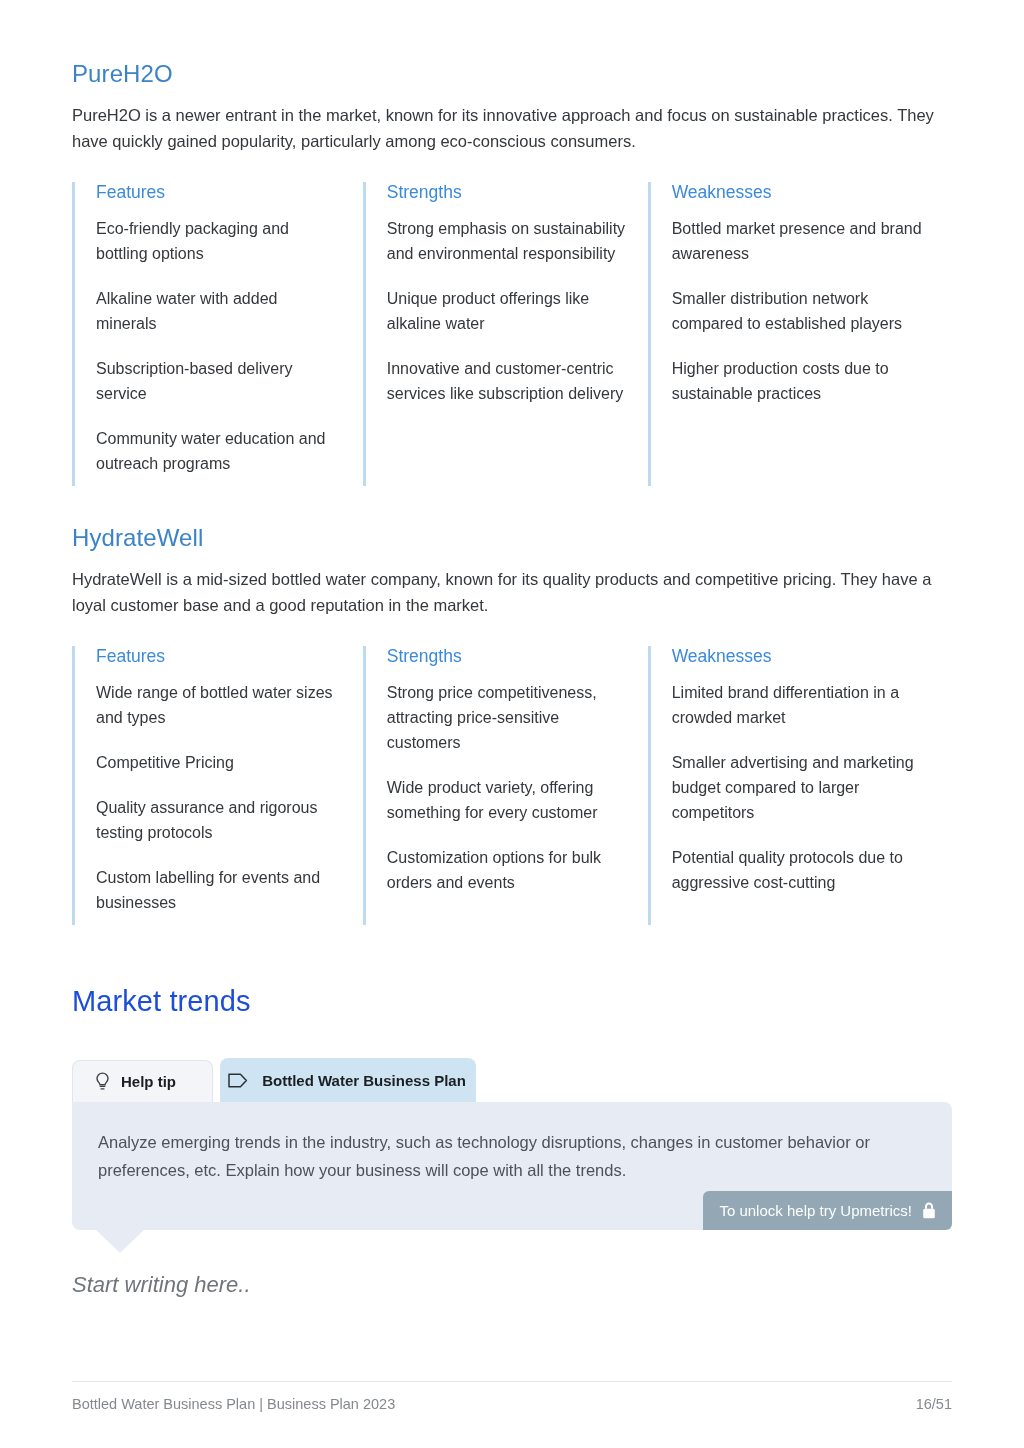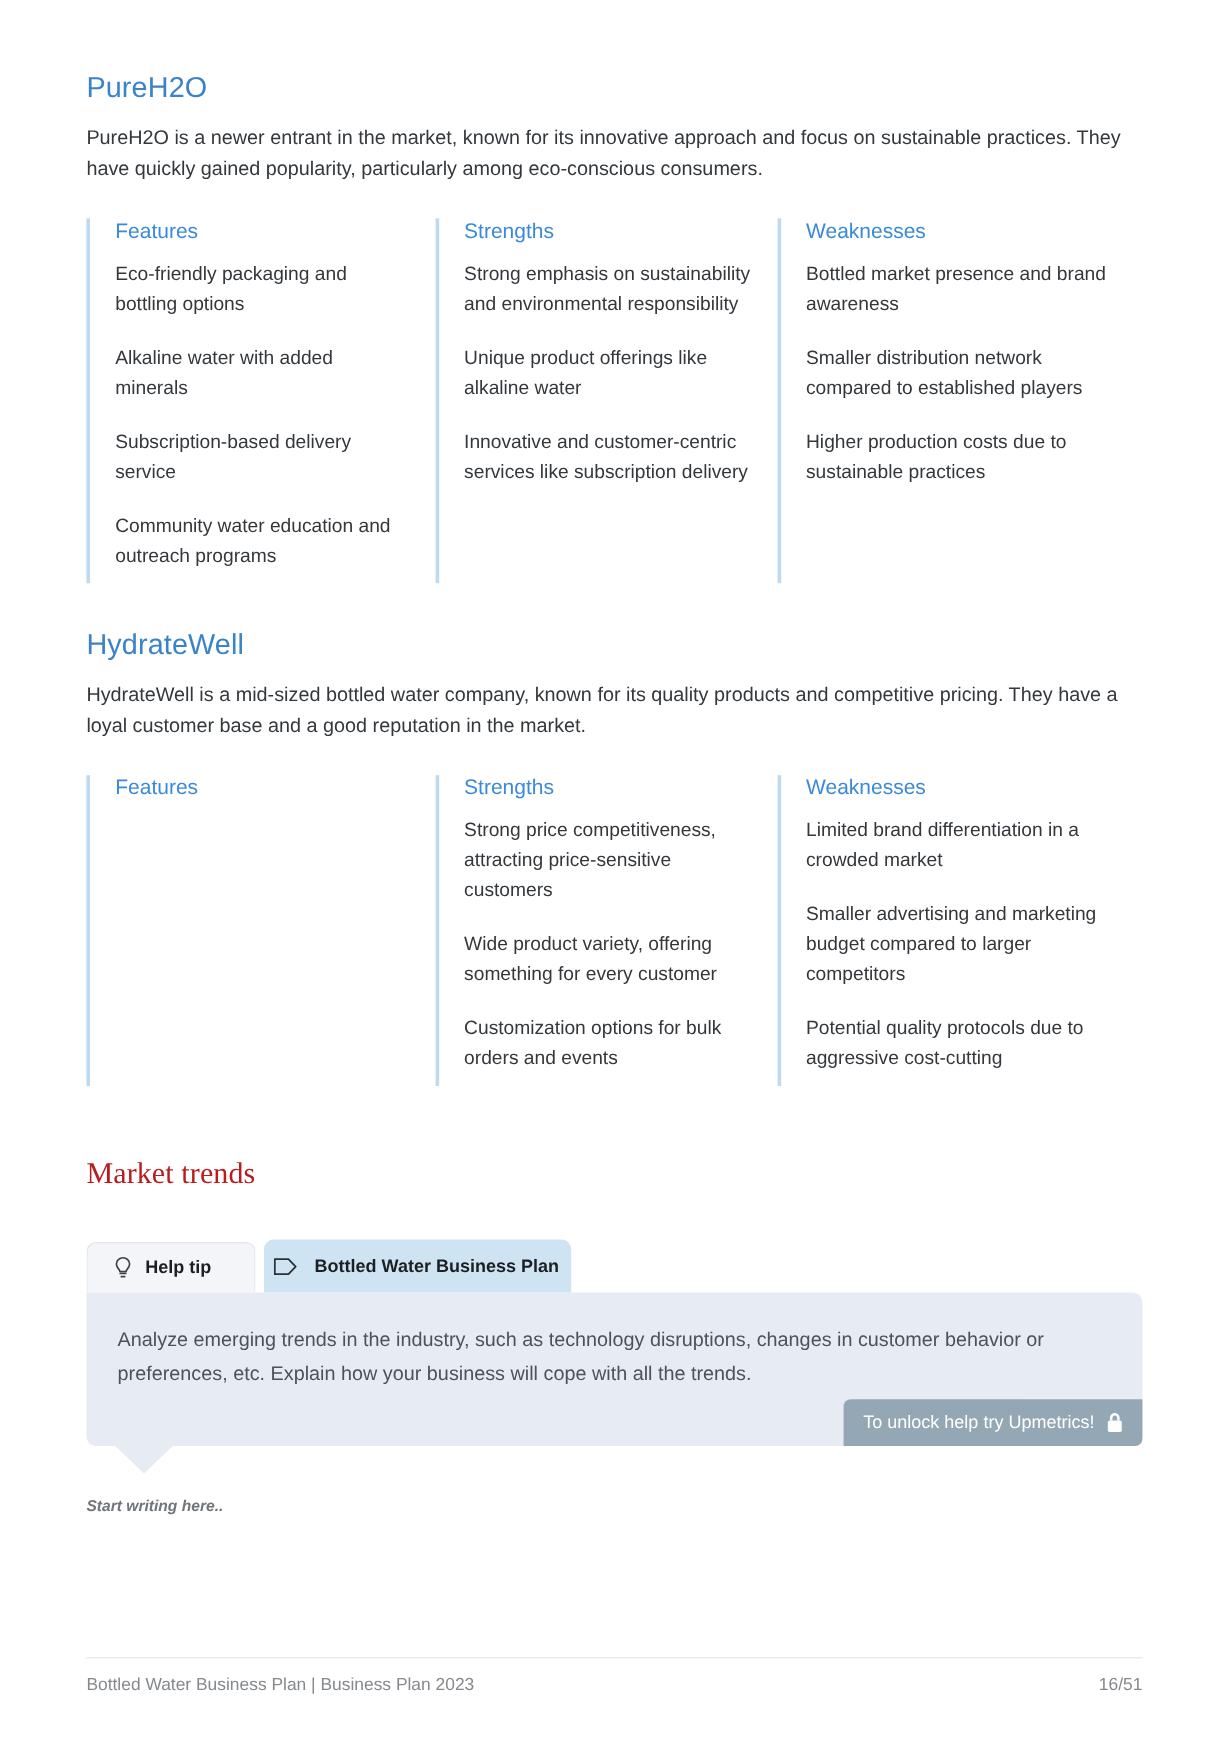--- a/index.html
+++ b/index.html
@@ -60,26 +60,25 @@
   .col li {
     font-size: 16px;
     line-height: 25px;
     color: #34383c;
     margin-bottom: 20px;
   }
   .col li:last-child { margin-bottom: 0; }
 
   
   .section-title {
-    font-size: 25px;
+    font-size: 29px;
     font-weight: 400;
-    color: #b91c1c;
+    color: #1d4ed8;
     margin: 60px 0 0 0;
     letter-spacing: .1px;
-    font-family: Liberation Serif, serif;
   }
 
   
   .tip-widget { margin-top: 40px; }
   .tabs { display: flex; align-items: flex-end; position: relative; z-index: 2; }
   .tab {
     display: flex;
     align-items: center;
     gap: 11px;
     height: 42px;
@@ -141,24 +140,23 @@
     background: #93a8b4;
     color: #ffffff;
     font-size: 15px;
     padding: 11px 16px 11px 16px;
     border-radius: 6px 0 6px 0;
   }
   .unlock-badge svg { display: block; flex: none; }
 
   .placeholder {
     margin-top: 42px;
-    font-size: 13px;
+    font-size: 22px;
     font-style: italic;
     color: #6f757b;
-    font-weight: bold;
   }
 
   
   .footer {
     position: absolute;
     left: 72px;
     right: 72px;
     bottom: 36px;
     border-top: 1px solid #e4e6e8;
     padding-top: 14px;
@@ -207,20 +205,26 @@
     </div>
   </div>
 
   <div class="company" style="margin-top:38px">
     <h2 class="company-name">HydrateWell</h2>
     <p class="company-desc">HydrateWell is a mid-sized bottled water company, known for its quality products and competitive pricing. They have a loyal customer base and a good reputation in the market.</p>
 
     <div class="cols">
       <div class="col c1">
         <h3 class="col-title">Features</h3>
+        <ul>
+          <li>Wide range of bottled water sizes and types</li>
+          <li>Competitive Pricing</li>
+          <li>Quality assurance and rigorous testing protocols</li>
+          <li>Custom labelling for events and businesses</li>
+        </ul>
       </div>
       <div class="col c2">
         <h3 class="col-title">Strengths</h3>
         <ul>
           <li>Strong price competitiveness, attracting price-sensitive customers</li>
           <li>Wide product variety, offering something for every customer</li>
           <li>Customization options for bulk orders and events</li>
         </ul>
       </div>
       <div class="col c3">

